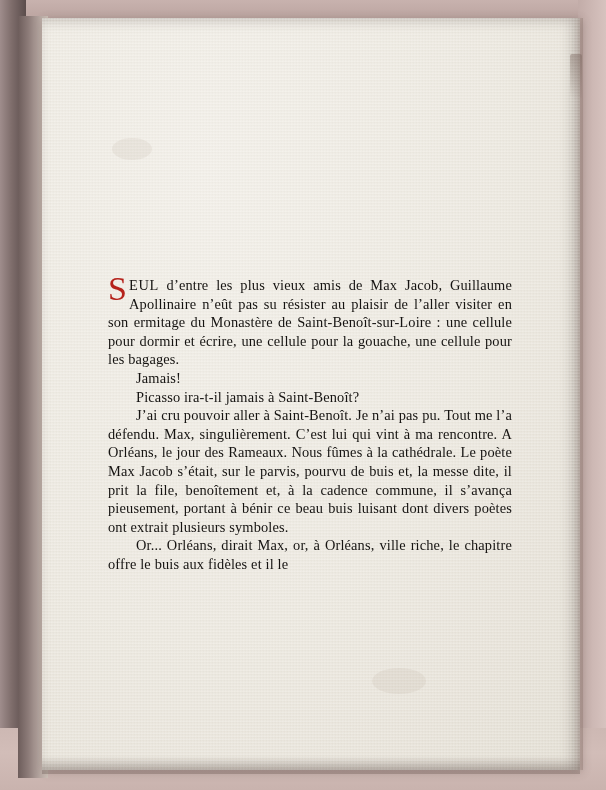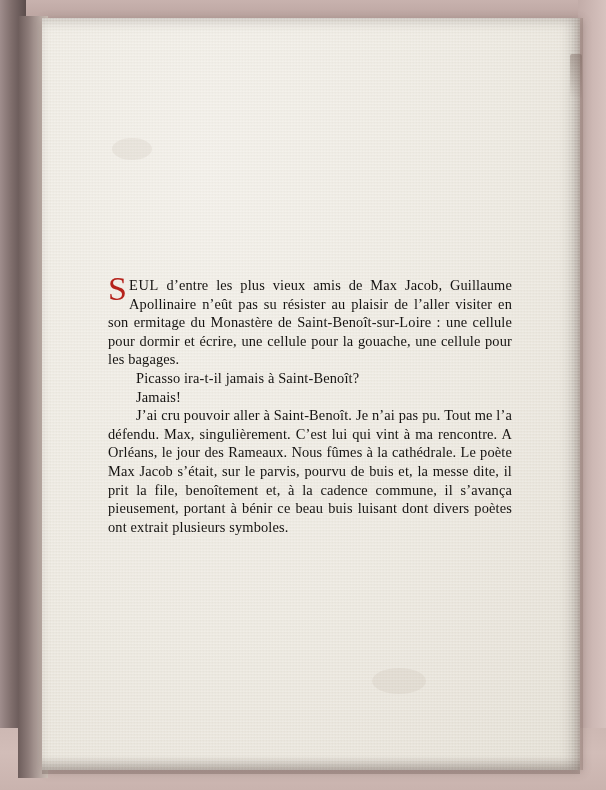--- a/index.html
+++ b/index.html
@@ -160,23 +160,24 @@
 
     <div class="spot" style="left:70px; top:120px; width:40px; height:22px;"></div>
     <div class="spot" style="left:330px; top:650px; width:54px; height:26px;"></div>
 
     <div class="text-block">
 
       <p class="dropcap-para">
         <span class="dropcap">S</span><span class="smallcaps">EUL</span><span> d’entre les plus vieux amis de Max Jacob, Guillaume Apollinaire n’eût pas su résister au plaisir de l’aller visiter en son ermitage du Monastère de Saint-Benoît-sur-Loire : une cellule pour dormir et écrire, une cellule pour la gouache, une cellule pour les bagages.</span>
       </p>
 
+      <p class="indent">Jamais!</p>
+
       <p class="indent">Picasso ira-t-il jamais à Saint-Benoît?</p>
-
-      <p class="indent">Jamais!</p>
 
       <p class="indent">J’ai cru pouvoir aller à Saint-Benoît. Je n’ai pas pu. Tout me l’a défendu. Max, singulièrement. C’est lui qui vint à ma rencontre. A Orléans, le jour des Rameaux. Nous fûmes à la cathédrale. Le poète Max Jacob s’était, sur le parvis, pourvu de buis et, la messe dite, il prit la file, benoîtement et, à la cadence commune, il s’avança pieusement, portant à bénir ce beau buis luisant dont divers poètes ont extrait plusieurs symboles.</p>
 
+      <p class="indent">Or... Orléans, dirait Max, or, à Orléans, ville riche, le chapitre offre le buis aux fidèles et il le</p>
 
     </div>
   </div>
 
 </div>
 
 </body></html>

